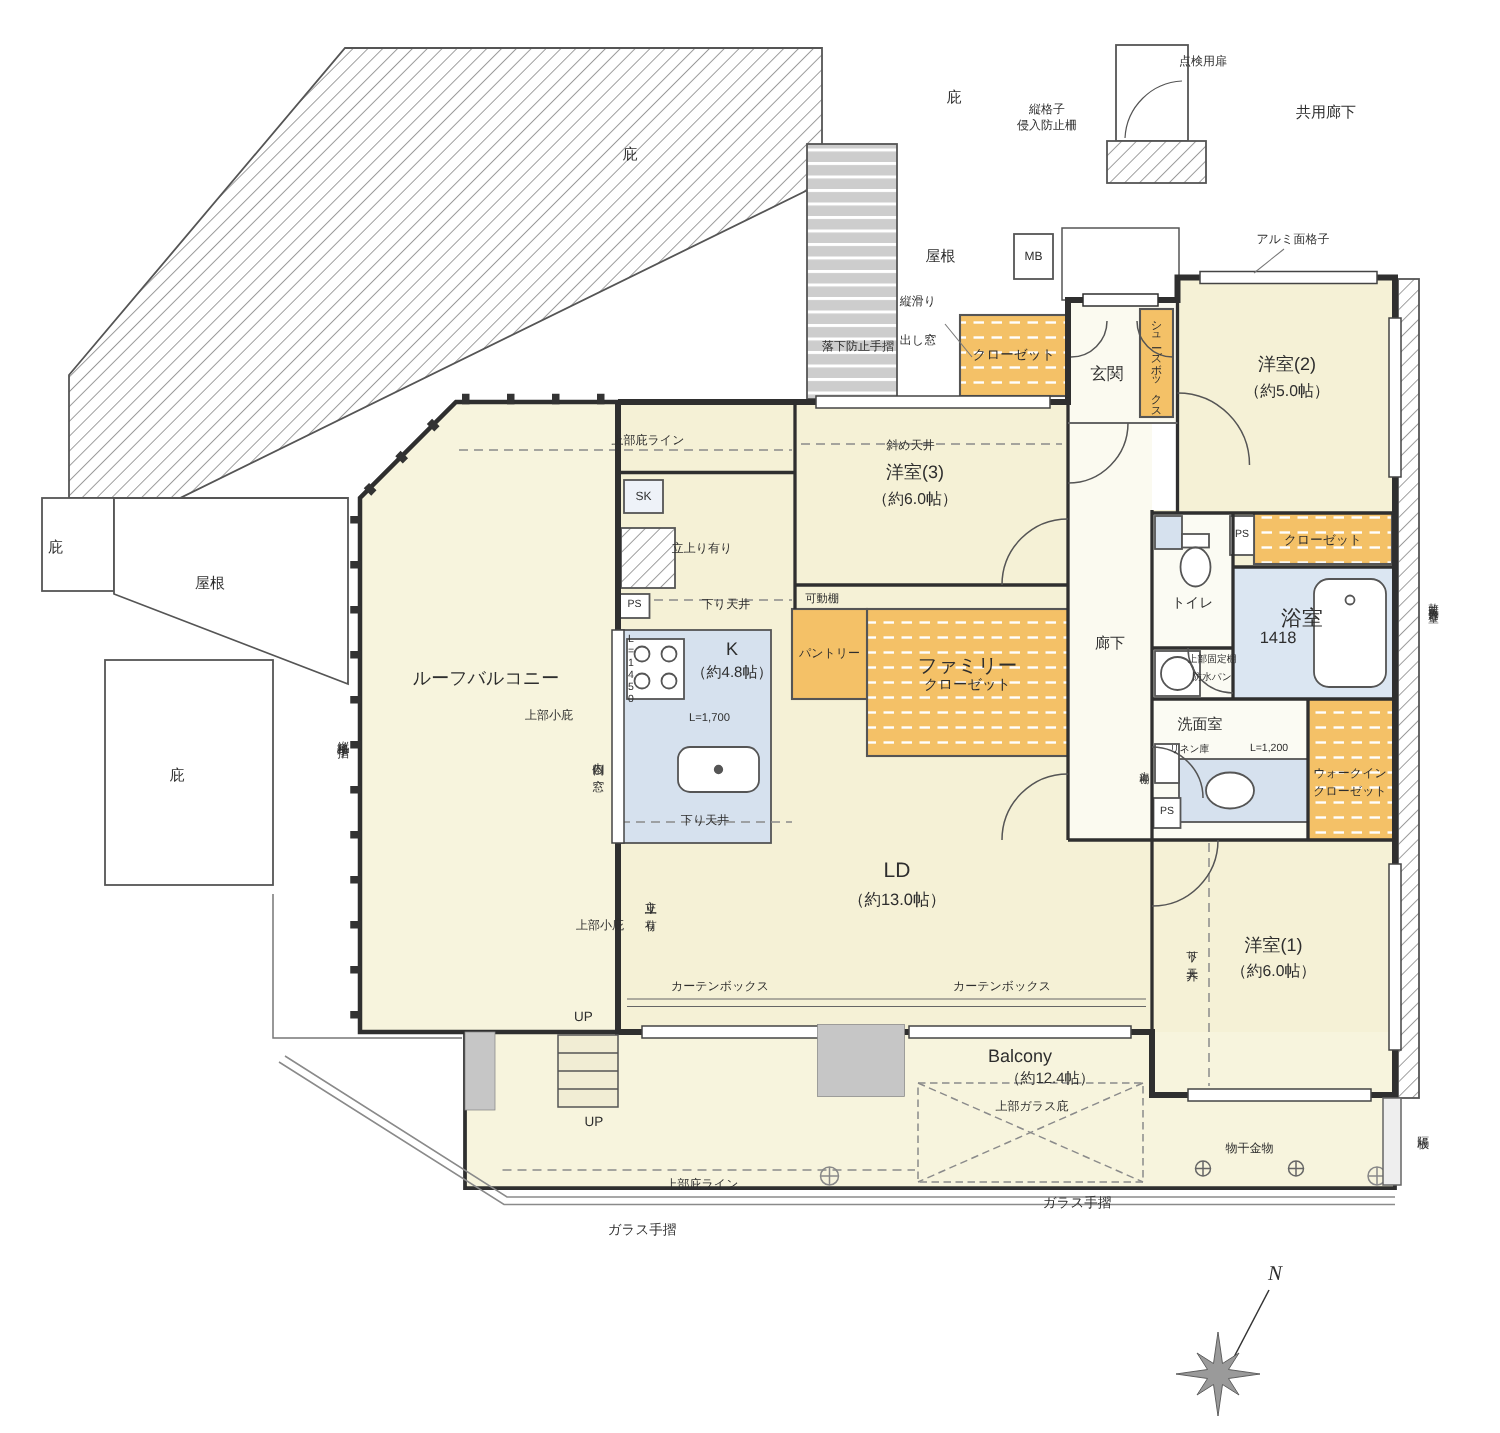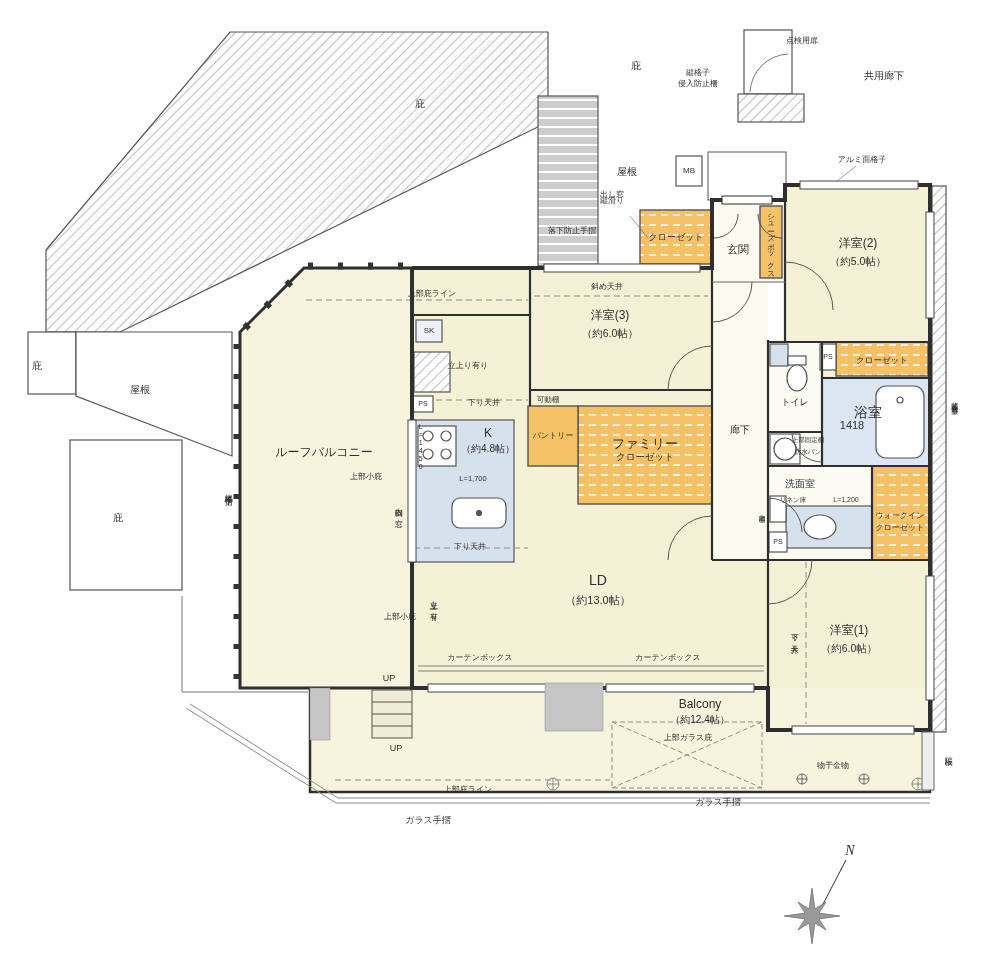--- a/index.html
+++ b/index.html
@@ -224,39 +224,39 @@
 <div class="lbl" style="left:852px;top:426px;font-size:11px">1418</div>
 <div class="lbl" style="left:800px;top:484px;font-size:10px">洗面室</div>
 <div class="lbl" style="left:645px;top:444px;font-size:13px">ファミリー</div>
 <div class="lbl" style="left:645px;top:457px;font-size:9.5px">クローゼット</div>
 <div class="lbl" style="left:553px;top:436px;font-size:8px">パントリー</div>
 <div class="lbl v" style="left:771px;top:242px;font-size:7.5px">シューズボックス</div>
 <div class="lbl" style="left:676px;top:237px;font-size:9px">クローゼット</div>
 <div class="lbl" style="left:882px;top:360px;font-size:8.5px">クローゼット</div>
 <div class="lbl" style="left:900px;top:516px;font-size:8px">ウォークイン</div>
 <div class="lbl" style="left:900px;top:528px;font-size:8px">クローゼット</div>
-<div class="lbl" style="left:700px;top:704px;font-size:12px">Balcony</div>
+<div class="lbl" style="left:680px;top:704px;font-size:12px">Balcony</div>
 <div class="lbl" style="left:700px;top:720px;font-size:10px">（約12.4帖）</div>
 
 <div class="lbl" style="left:802px;top:41px;font-size:8px">点検用扉</div>
 <div class="lbl" style="left:420px;top:104px;font-size:10px">庇</div>
 <div class="lbl" style="left:636px;top:66px;font-size:10px">庇</div>
 <div class="lbl" style="left:37px;top:366px;font-size:10px">庇</div>
 <div class="lbl" style="left:118px;top:518px;font-size:10px">庇</div>
 <div class="lbl" style="left:884px;top:76px;font-size:10px">共用廊下</div>
 <div class="lbl" style="left:698px;top:73px;font-size:8px">縦格子</div>
 <div class="lbl" style="left:698px;top:84px;font-size:8px">侵入防止柵</div>
 <div class="lbl" style="left:627px;top:172px;font-size:10px">屋根</div>
 <div class="lbl" style="left:140px;top:390px;font-size:10px">屋根</div>
 <div class="lbl" style="left:689px;top:171px;font-size:8px">MB</div>
 <div class="lbl" style="left:862px;top:160px;font-size:8px">アルミ面格子</div>
 <div class="lbl" style="left:612px;top:201px;font-size:8px">縦滑り</div>
-<div class="lbl" style="left:612px;top:195px;font-size:8px">出し窓</div>
+<div class="lbl" style="left:612px;top:227px;font-size:8px">出し窓</div>
 <div class="lbl" style="left:572px;top:231px;font-size:8px">落下防止手摺</div>
-<div class="lbl" style="left:607px;top:287px;font-size:8px">斜め天井</div>
+<div class="lbl" style="left:607px;top:297px;font-size:8px">斜め天井</div>
 <div class="lbl" style="left:432px;top:294px;font-size:8px">上部庇ライン</div>
 <div class="lbl" style="left:468px;top:790px;font-size:8px">上部庇ライン</div>
 <div class="lbl" style="left:429px;top:331px;font-size:8px">SK</div>
 <div class="lbl" style="left:468px;top:366px;font-size:8px">立上り有り</div>
 <div class="lbl v" style="left:433px;top:606px;font-size:8px">立上り有り</div>
 <div class="lbl" style="left:484px;top:403px;font-size:8px">下り天井</div>
 <div class="lbl" style="left:470px;top:547px;font-size:8px">下り天井</div>
 <div class="lbl v" style="left:794px;top:634px;font-size:8px">下り天井</div>
 <div class="lbl" style="left:423px;top:404px;font-size:7px">PS</div>
 <div class="lbl" style="left:828px;top:357px;font-size:7px">PS</div>

